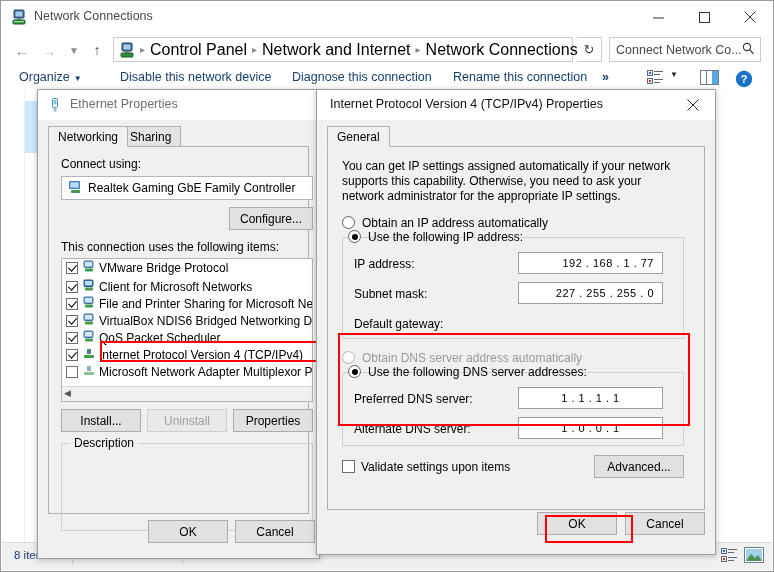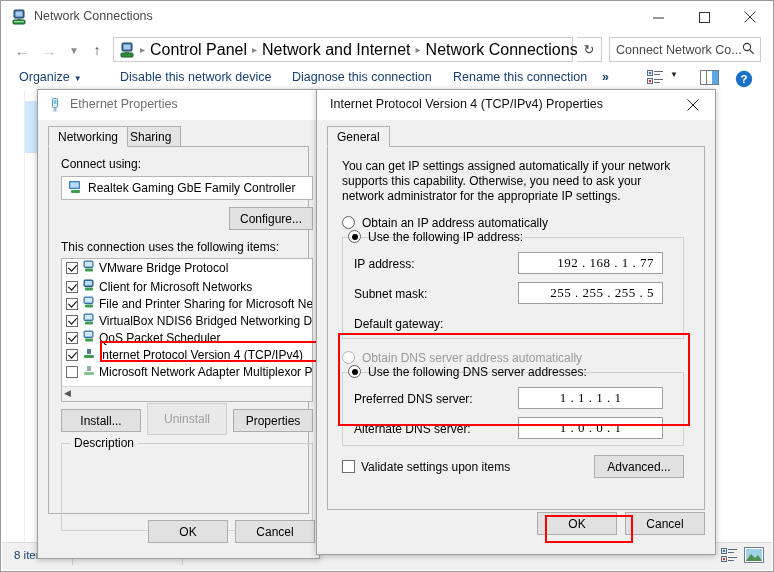--- a/index.html
+++ b/index.html
@@ -128,21 +128,21 @@
   .radio{
     width:13px;height:13px;border-radius:50%;border:1px solid #5f5f5f;background:#fff;
     box-sizing:border-box;position:absolute;
   }
   .radio.on:after{
     content:"";position:absolute;left:2.5px;top:2.5px;width:6px;height:6px;border-radius:50%;background:#000;
   }
   .radio.dim{border-color:#b4b4b4;}
   .ipfield{
     position:absolute;background:#fff;border:1px solid #9e9e9e;box-sizing:border-box;
-    font-family:Liberation Serif, serif;font-size:13px;
+    font-family:Liberation Sans, sans-serif;font-size:11px;
     display:flex;align-items:center;justify-content:flex-end;padding-right:8px;
     letter-spacing:.5px;
   }
   .dimtxt{color:#9a9a9a;}
   .redbox{position:absolute;border:2.5px solid #ff0000;box-sizing:border-box;pointer-events:none;}
 </style>
 </head>
 <body>
 
 <div class="explorer">
@@ -420,21 +420,21 @@
                 </svg>
             </span>
             <span>Microsoft Network Adapter Multiplexor Protocol</span>
           </div>
           <div class="hscroll">
             <span class="arw">◀</span>
           </div>
         </div>
 
         <div class="btn" style="left:12px;top:262px;width:80px;height:23px;">Install...</div>
-        <div class="btn disabled" style="left:98px;top:256px;width:80px;height:32px;">Uninstall</div>
+        <div class="btn disabled" style="left:98px;top:262px;width:80px;height:23px;">Uninstall</div>
         <div class="btn" style="left:184px;top:262px;width:80px;height:23px;">Properties</div>
 
         <div class="group" style="left:12px;top:296px;width:252px;height:88px;">
           <span class="gl">Description</span>
         </div>
       </div>
 
       <div class="btn" style="left:110px;top:400px;width:80px;height:23px;">OK</div>
       <div class="btn" style="left:197px;top:400px;width:80px;height:23px;">Cancel</div>
     </div>
@@ -469,21 +469,21 @@
         <div class="group" style="left:14px;top:90px;width:342px;height:102px;"></div>
         <div style="position:absolute;left:20px;top:82px;height:16px;background:#f0f0f0;padding-right:4px;">
           <span class="radio on" style="left:0;top:1px;"></span>
           <span class="lbl" style="left:20px;top:1px;">Use the following IP address:</span>
         </div>
 
         <span class="lbl" style="left:26px;top:110px;">IP address:</span>
         <div class="ipfield" style="left:190px;top:105px;width:145px;height:22px;">192 . 168 .  1  . 77</div>
 
         <span class="lbl" style="left:26px;top:140px;">Subnet mask:</span>
-        <div class="ipfield" style="left:190px;top:135px;width:145px;height:22px;">255 . 255 . 255 .  5</div>
+        <div class="ipfield" style="left:190px;top:135px;width:145px;height:22px;">227 . 255 . 255 .  0</div>
 
         <span class="lbl" style="left:26px;top:170px;">Default gateway:</span>
 
         <div style="position:absolute;left:14px;top:203px;height:16px;">
           <span class="radio dim" style="left:0;top:1px;"></span>
           <span class="lbl dimtxt" style="left:20px;top:1px;">Obtain DNS server address automatically</span>
         </div>
 
         <div class="group" style="left:14px;top:225px;width:342px;height:74px;"></div>
         <div style="position:absolute;left:20px;top:217px;height:16px;background:#f0f0f0;padding-right:4px;">

